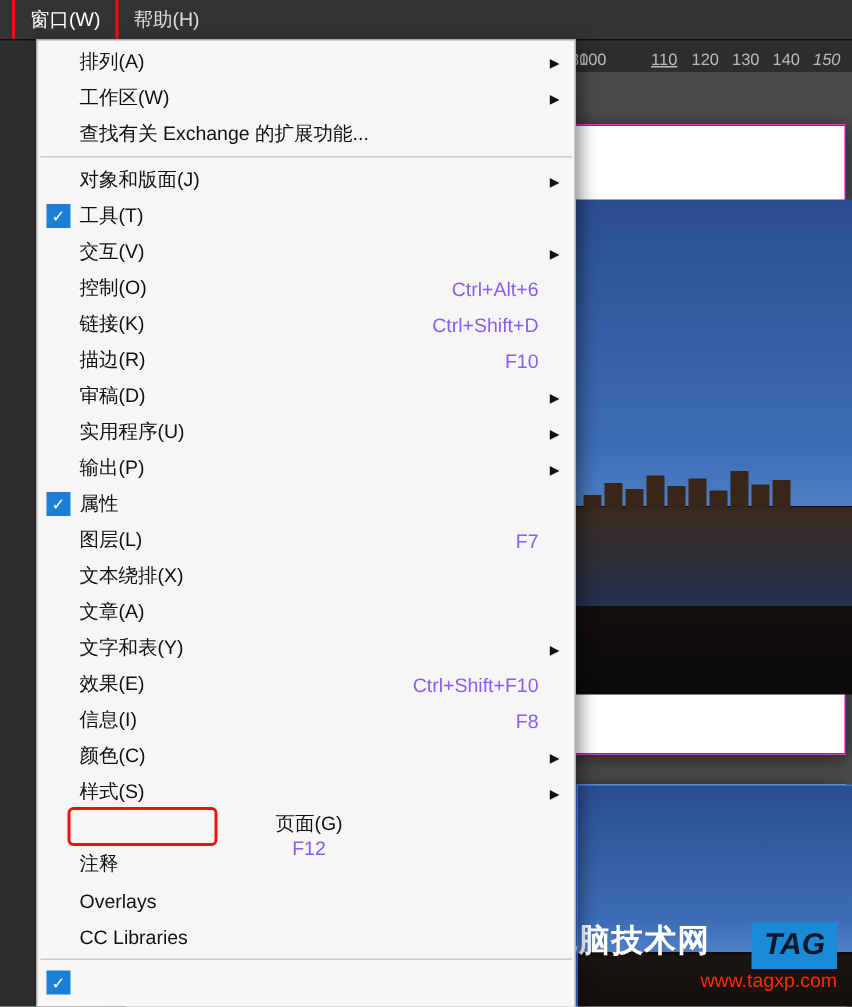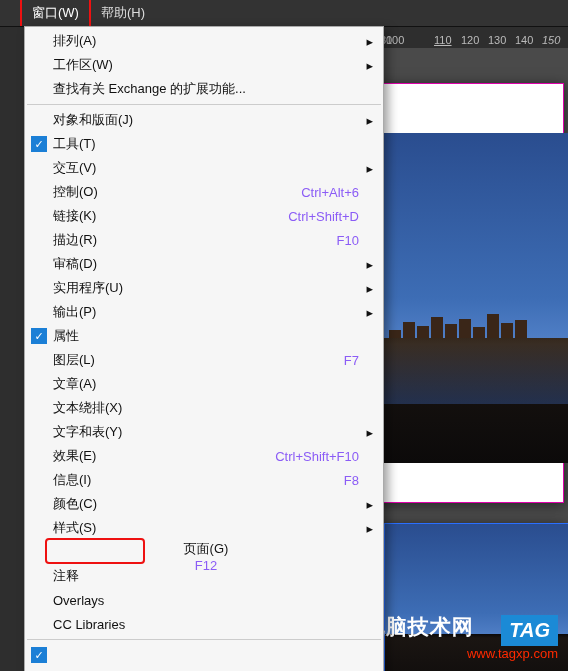--- a/index.html
+++ b/index.html
@@ -1,17 +1,17 @@
 <!DOCTYPE html>
 <html><head>
 <meta charset="utf-8">
 <style>
 *{margin:0;padding:0;box-sizing:border-box;font-family:"Microsoft YaHei",sans-serif;font-size:13px;}
 body{background:#333;width:568px;height:671px;overflow:hidden;position:relative;}
-.menubar{height:26px;background:#333;color:#ddd;display:flex;align-items:center;padding-left:20px;gap:0;}
+.menubar{height:26px;background:#333;color:#ddd;display:flex;align-items:center;padding-left:8px;gap:0;}
 .menubar-item{padding:4px 10px;cursor:pointer;}
 .menubar-item.active{color:#fff;}
 .hl-red{border:2px solid #e11;}
 .ruler-h{height:22px;background:#2e2e2e;color:#bbb;display:flex;align-items:flex-end;position:relative;border-top:1px solid #111;}
 .ruler-tick{position:absolute;font-size:11px;bottom:2px;}
 .ruler-v{position:absolute;left:0;top:48px;width:24px;bottom:0;background:#2e2e2e;}
 .canvas{position:absolute;left:24px;top:48px;right:0;bottom:0;background:#4a4a4a;}
 .page{position:absolute;background:#fff;box-shadow:0 2px 12px rgba(0,0,0,.5);}
 .page1{left:60px;top:35px;width:480px;height:420px;border:1px solid #d0a;}
 .page2{left:60px;top:475px;width:480px;height:180px;}
@@ -24,21 +24,21 @@
 .dropdown{position:absolute;left:24px;top:26px;width:360px;background:#f6f6f6;border:1px solid #aaa;box-shadow:4px 4px 10px rgba(0,0,0,.4);z-index:100;padding:2px 0;}
 .mi{display:flex;align-items:center;height:24px;padding:0 24px 0 28px;cursor:pointer;color:#111;position:relative;}
 .mi .lbl{flex:1;}
 .mi .sc{color:#8b5cf6;}
 .mi .arrow{position:absolute;right:10px;}
 .sep{height:1px;background:#ccc;margin:3px 2px;}
 .chk{position:absolute;left:6px;width:16px;height:16px;background:#1b7fd6;color:#fff;display:flex;align-items:center;justify-content:center;font-size:11px;}
 .watermark{position:absolute;right:10px;bottom:10px;z-index:50;text-align:right;}
 .wm-cn{color:#ffffff;font-size:21px;font-weight:bold;letter-spacing:1px;}
 .wm-url{color:#ff2a00;font-size:13px;}
-.tag-badge{display:inline-block;background:#1b8ad6;color:#ffffff;font-weight:bold;font-style:italic;padding:4px 8px;font-size:20px;margin-left:24px;vertical-align:middle;}
+.tag-badge{display:inline-block;background:#1b8ad6;color:#0f172a;font-weight:bold;font-style:italic;padding:4px 8px;font-size:20px;margin-left:24px;vertical-align:middle;}
 .hl-page{position:absolute;border:2px solid #e11;border-radius:4px;}
 </style>
 </head>
 <body>
 
 <div class="menubar">
   <div class="menubar-item active hl-red">窗口(W)</div>
   <div class="menubar-item">帮助(H)</div>
 </div>
 
@@ -125,24 +125,24 @@
     </div>
     <div class="mi">
       <span class="chk">✓</span>
       <span class="lbl">属性</span>
     </div>
     <div class="mi">
       <span class="lbl">图层(L)</span>
       <span class="sc">F7</span>
     </div>
     <div class="mi">
-      <span class="lbl">文章(A)</span>
+      <span class="lbl">文本绕排(X)</span>
     </div>
     <div class="mi">
-      <span class="lbl">文本绕排(X)</span>
+      <span class="lbl">文章(A)</span>
     </div>
     <div class="mi">
       <span class="lbl">文字和表(Y)</span>
       <span class="arrow">▸</span>
     </div>
     <div class="mi">
       <span class="lbl">效果(E)</span>
       <span class="sc">Ctrl+Shift+F10</span>
     </div>
     <div class="mi">

